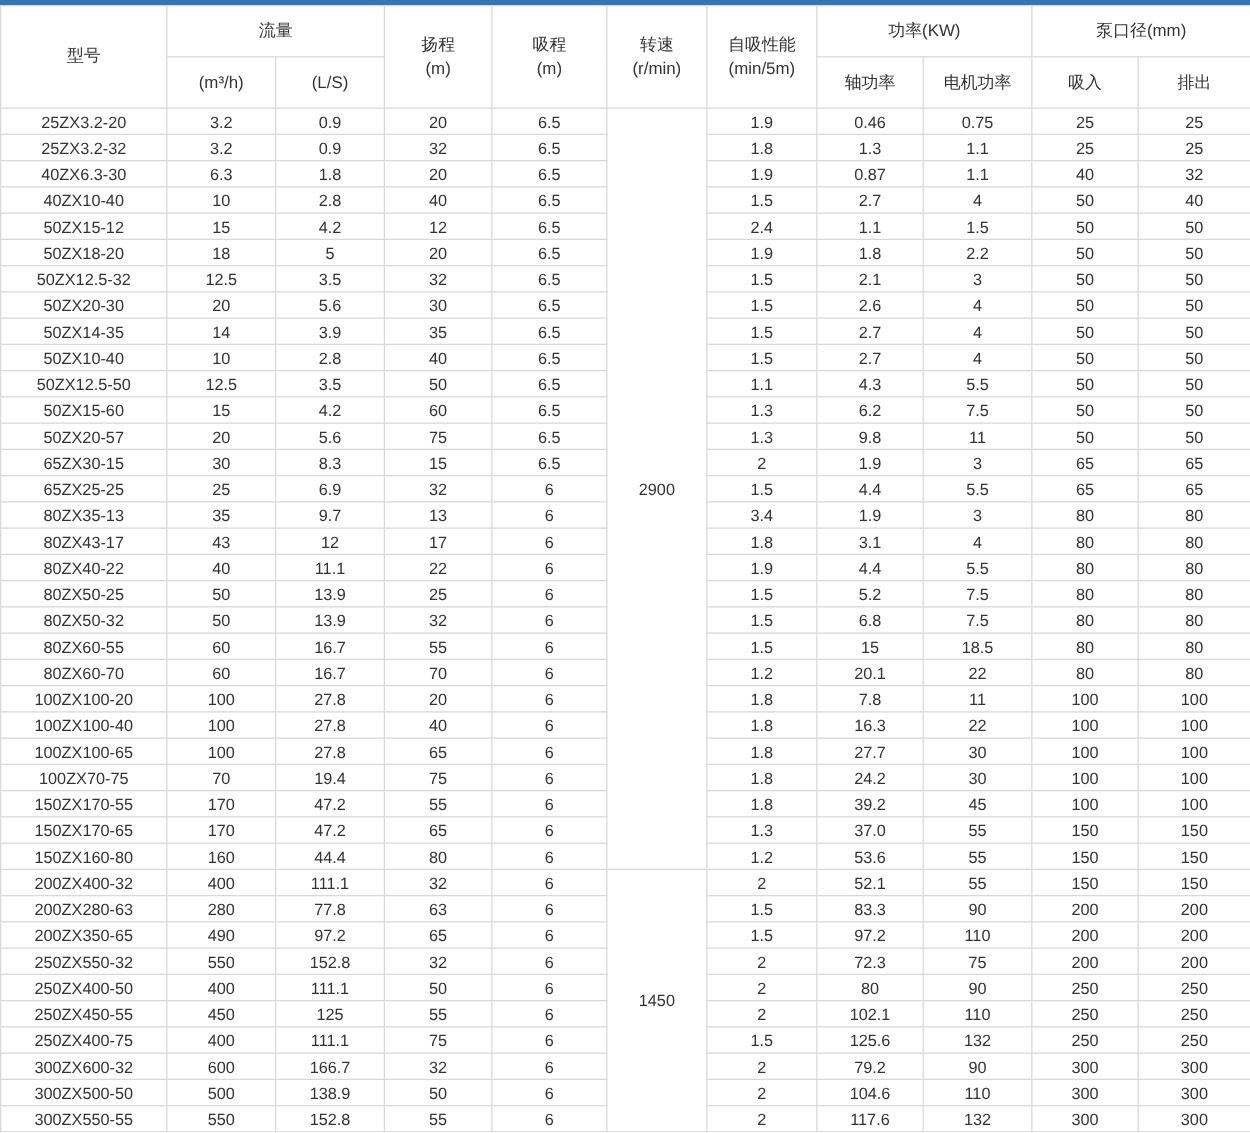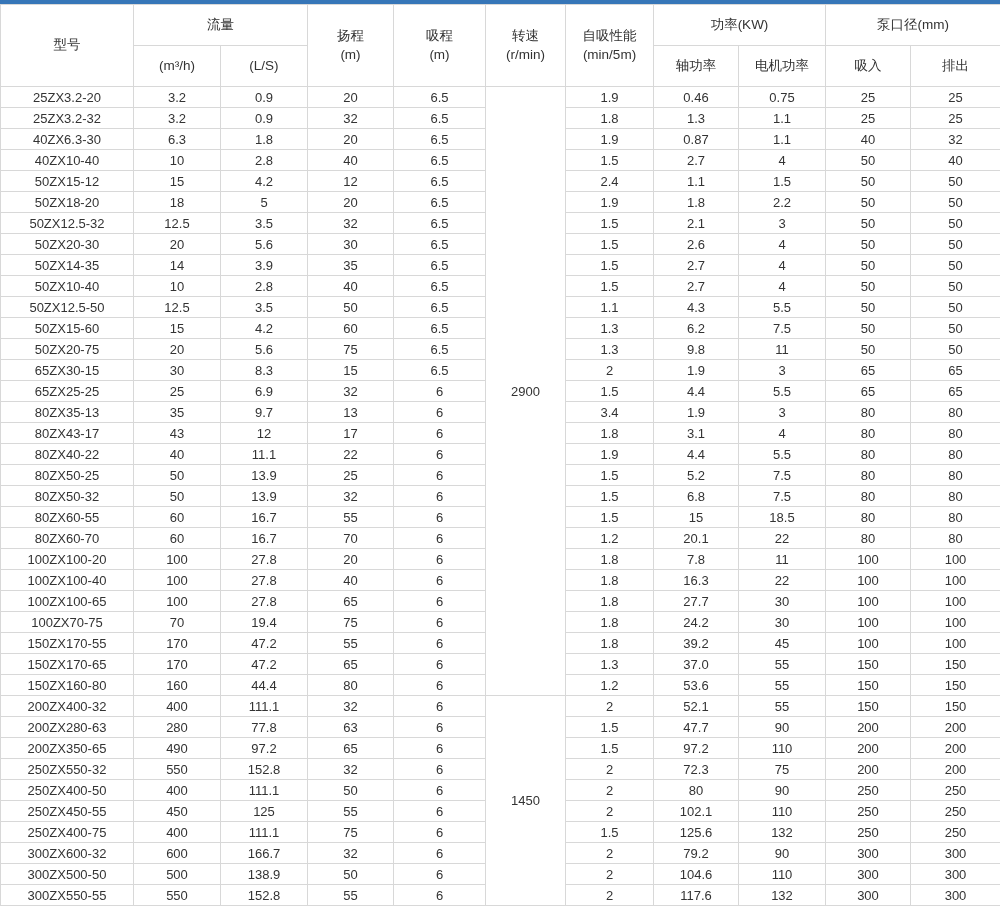--- a/index.html
+++ b/index.html
@@ -238,21 +238,21 @@
           <td>4.2</td>
           <td>60</td>
           <td>6.5</td>
           <td>1.3</td>
           <td>6.2</td>
           <td>7.5</td>
           <td>50</td>
           <td>50</td>
         </tr>
         <tr>
-          <td>50ZX20-75</td>
+          <td>50ZX20-57</td>
           <td>20</td>
           <td>5.6</td>
           <td>75</td>
           <td>6.5</td>
           <td>1.3</td>
           <td>9.8</td>
           <td>11</td>
           <td>50</td>
           <td>50</td>
         </tr>
@@ -461,21 +461,21 @@
           <td>150</td>
           <td>150</td>
         </tr>
         <tr>
           <td>200ZX280-63</td>
           <td>280</td>
           <td>77.8</td>
           <td>63</td>
           <td>6</td>
           <td>1.5</td>
-          <td>47.7</td>
+          <td>83.3</td>
           <td>90</td>
           <td>200</td>
           <td>200</td>
         </tr>
         <tr>
           <td>200ZX350-65</td>
           <td>490</td>
           <td>97.2</td>
           <td>65</td>
           <td>6</td>

